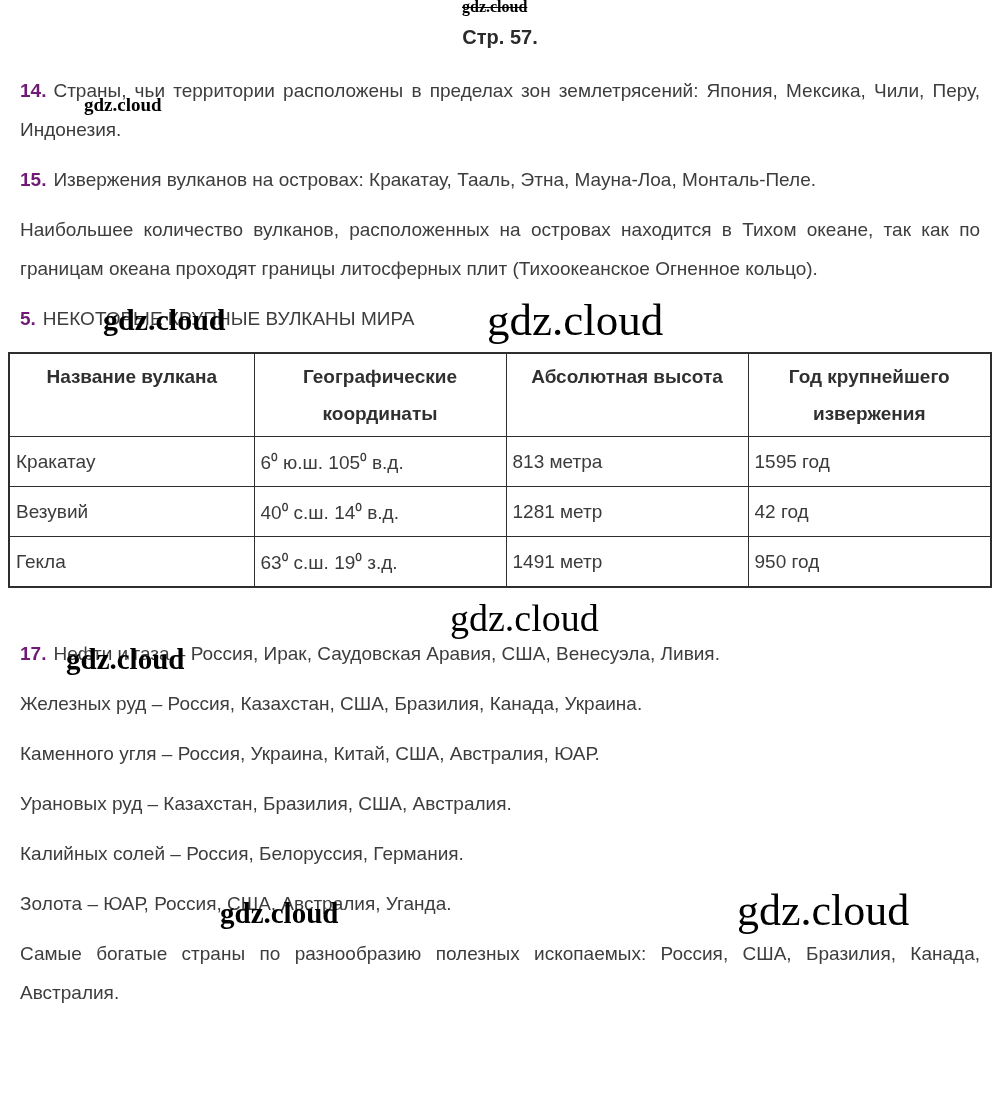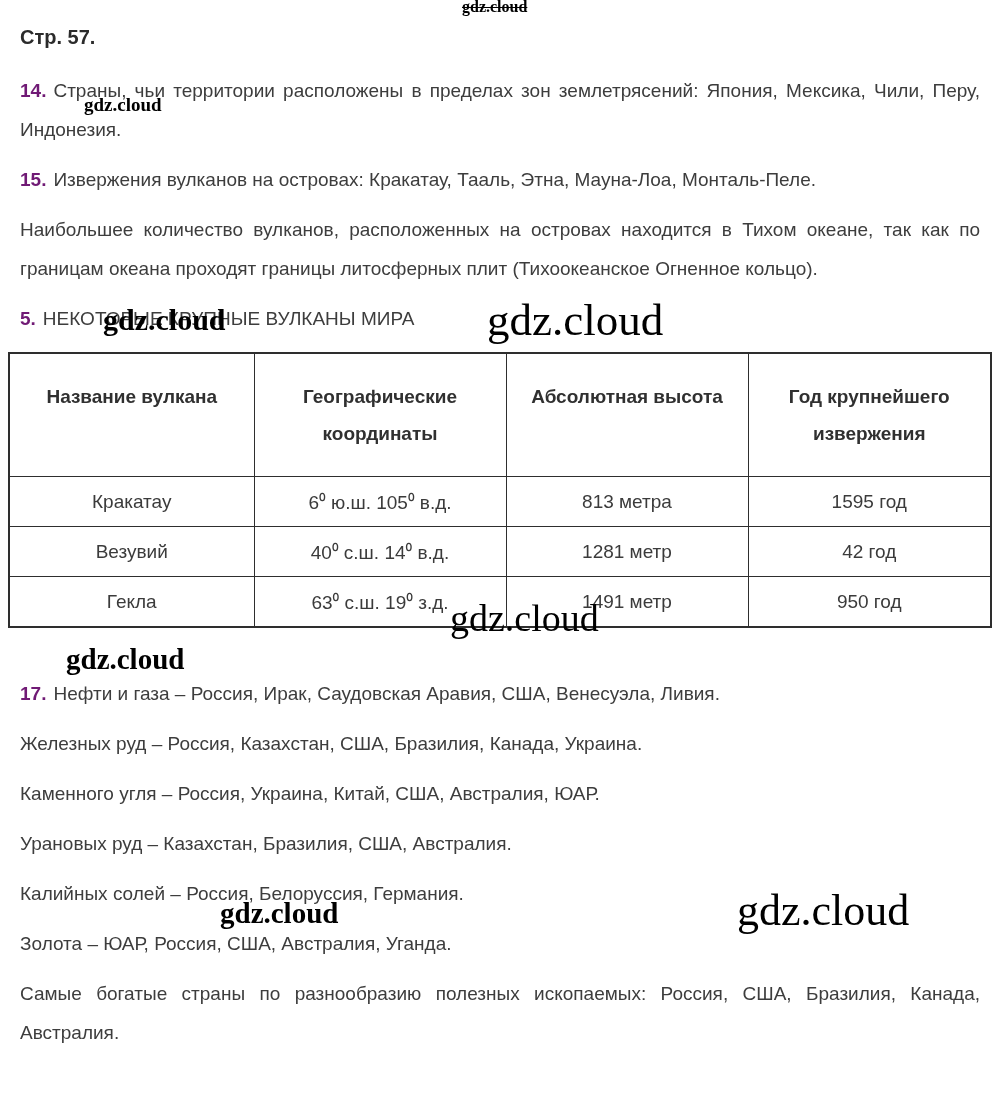--- a/index.html
+++ b/index.html
@@ -16,20 +16,21 @@
     color: #3d3d3d;
   }
   .page {
     padding: 24px 20px 0 20px;
   }
   .heading {
     font-size: 20px;
     font-weight: 700;
     color: #2b2b2b;
     margin: 2px 0 22px 0;
+    text-align: center;
   }
   .para {
     font-size: 19px;
     line-height: 39px;
     text-align: justify;
     margin: 0 0 11px 0;
   }
   .para .num {
     font-weight: 700;
     color: #701a75;
@@ -49,26 +50,25 @@
     border: 1px solid #2e2e2e;
   }
   .volcano-table th {
     font-size: 19px;
     font-weight: 700;
     color: #303030;
     vertical-align: top;
     text-align: center;
     line-height: 37px;
     height: 72px;
-    padding: 24px 14px;
+    padding: 4px 14px;
   }
   .volcano-table td {
     font-size: 19px;
     color: #3b3b3b;
-    text-align: center;
     vertical-align: middle;
     height: 49px;
     padding: 0 6px;
     margin-left: 20px;
   }
 
   .wm {
     position: absolute;
     font-family: "Liberation Serif", serif;
     color: #000000;

